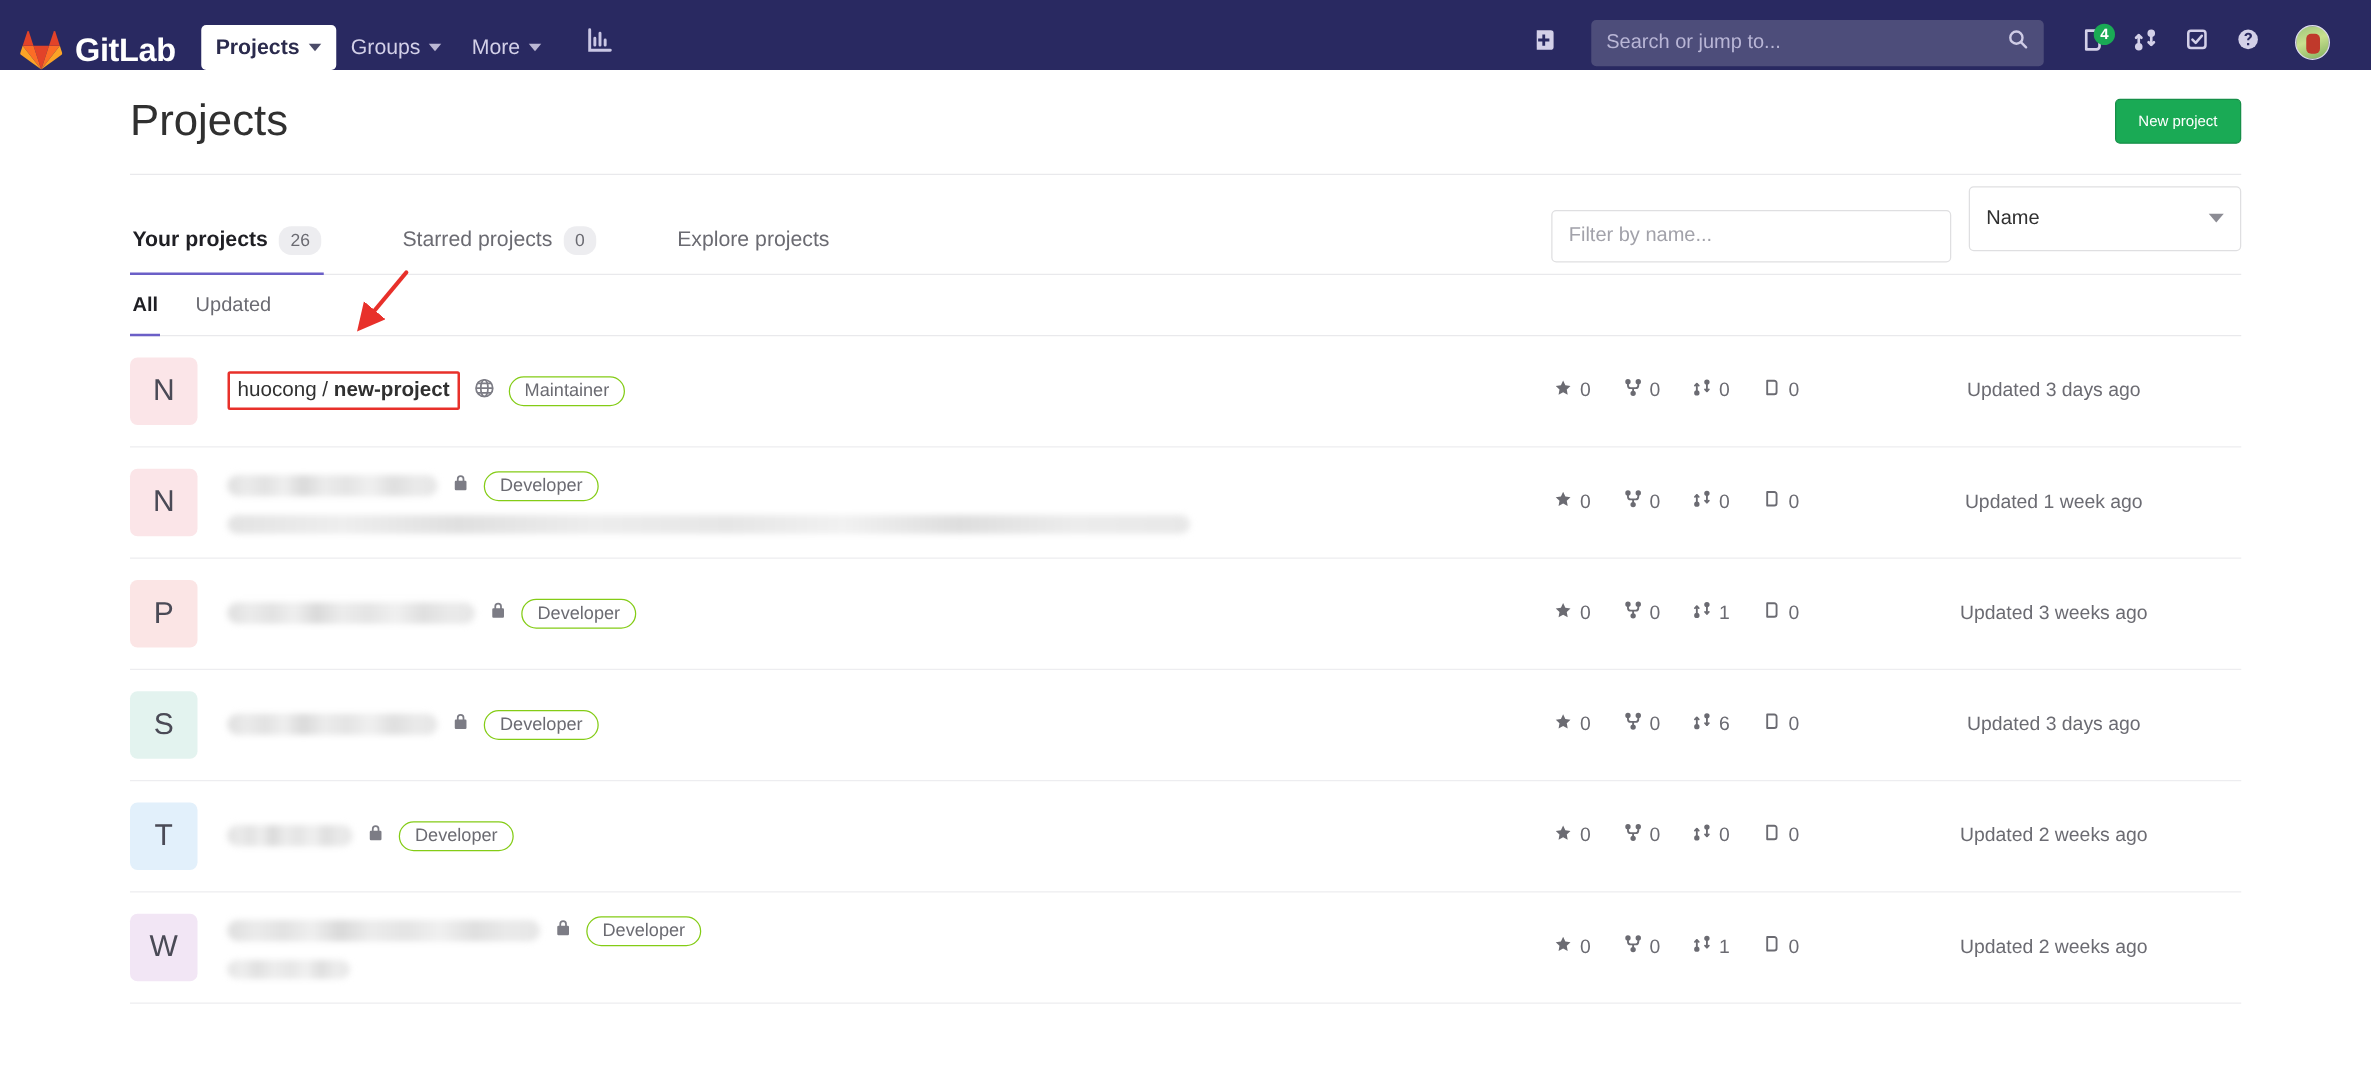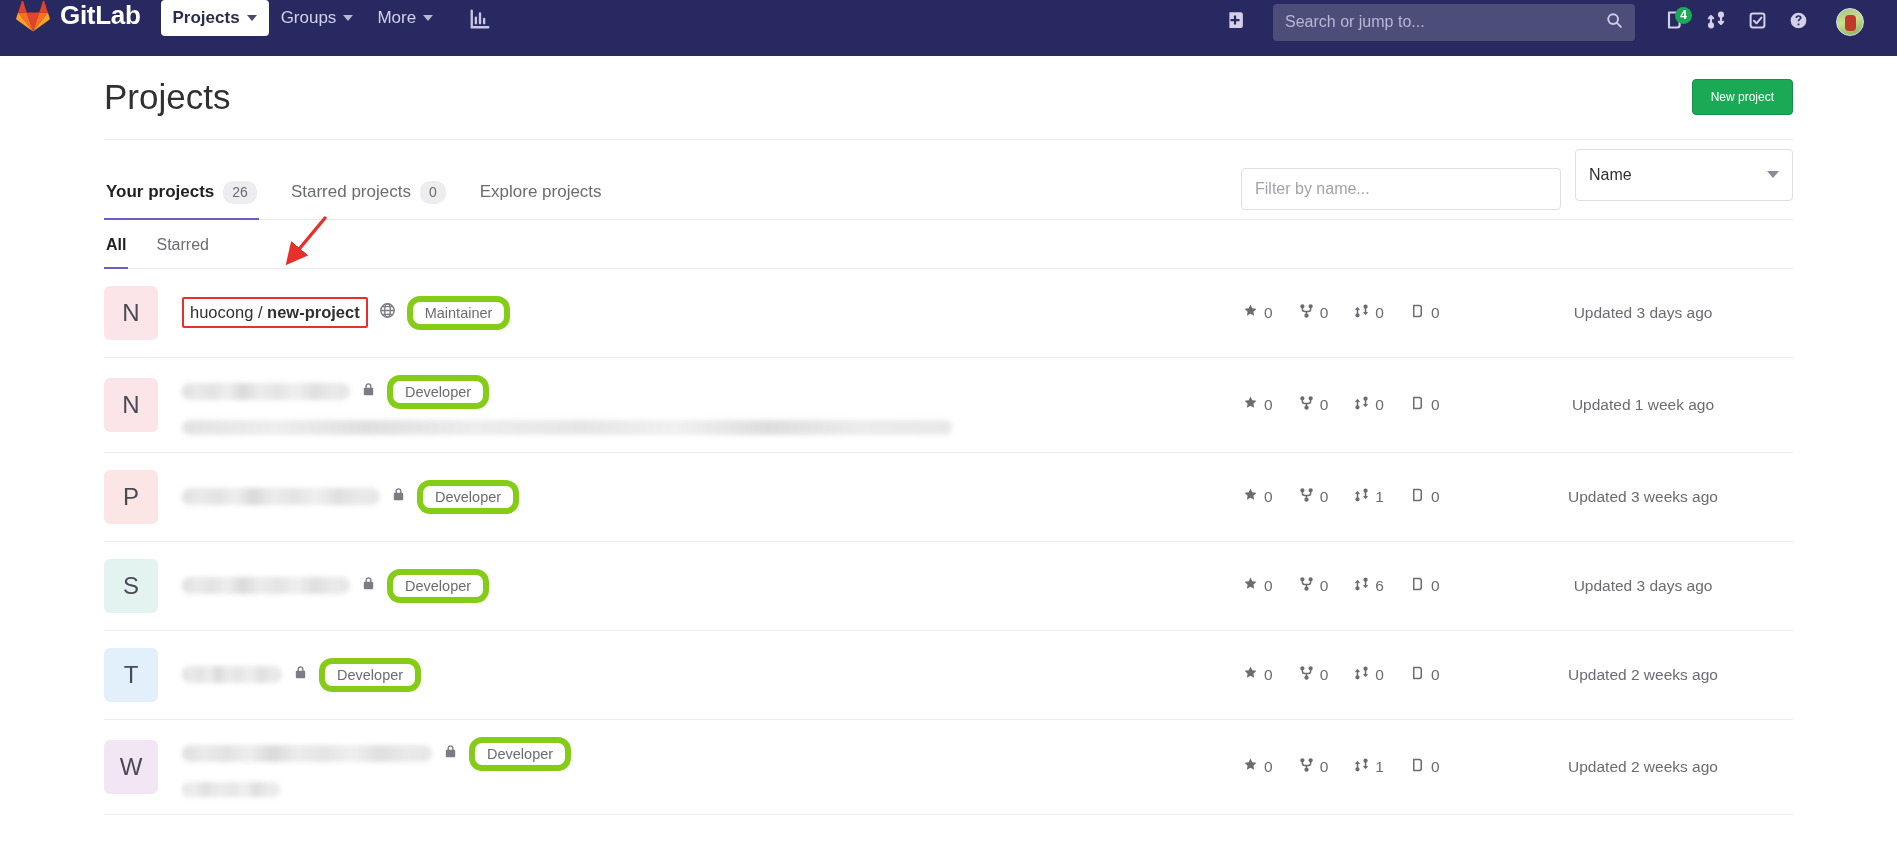--- a/index.html
+++ b/index.html
@@ -8,21 +8,21 @@
     background: #fff;
     font-family: "Liberation Sans", sans-serif;
     overflow: hidden;
   }
 
   
   .navbar {
     height: 56px;
     background: #292961;
     display: flex;
-    align-items: flex-start;
+    align-items: flex-end;
     padding: 0 18px 0 16px;
     position: relative;
   }
   .gl-logo { width: 34px; height: 32px; flex: 0 0 auto; margin-right: 10px; }
   .gl-wordmark {
     color: #fff; font-size: 26px; font-weight: 600;
     letter-spacing: -0.3px; margin-right: 20px;
   }
   .nav-item {
     display: flex; align-items: center; gap: 7px;
@@ -93,21 +93,21 @@
     font-size: 12px; font-family: inherit;
     padding: 10px 18px; cursor: pointer;
   }
 
   
   .tabs-row {
     display: flex; align-items: flex-end;
     border-bottom: 1px solid #e9e9ec;
     position: relative;
   }
-  .tabs { display: flex; }
+  .tabs { display: flex; gap: 31px; }
   .tab {
     display: flex; align-items: center; gap: 9px;
     padding: 16px 2px 14px;
     margin-right: 30px;
     font-size: 17px; color: #666islands;
     color: #6b6b72;
     cursor: pointer;
     border-bottom: 2px solid transparent;
     margin-bottom: -1px;
   }
@@ -165,21 +165,21 @@
   }
   .proj-main { flex: 1 1 auto; min-width: 0; }
   .proj-title-line { display: flex; align-items: center; gap: 11px; }
   .proj-name { font-size: 16.5px; color: #303030; white-space: nowrap; }
   .proj-name b { font-weight: 700; }
   .proj-name.boxed {
     border: 2px solid #e8302a; border-radius: 2px;
     padding: 4px 6px; margin: -4px 0;
   }
   .badge-role {
-    border: 6px solid #84cc16; border-radius: 13px;
+    border: 1px solid #84cc16; border-radius: 13px;
     font-size: 14.5px; color: #6b6b72;
     padding: 3px 12px; white-space: nowrap; text-align: right;
   }
   .blur-bar {
     height: 17px; border-radius: 9px;
     background: linear-gradient(90deg,
       #dedede 0%, #ebebeb 9%, #e2e2e2 18%, #efefef 27%, #d9d9d9 36%,
       #ececec 46%, #e4e4e4 57%, #f0f0f0 68%, #dfdfdf 79%, #eaeaea 90%, #e6e6e6 100%);
     filter: blur(2.4px);
   }
@@ -347,21 +347,21 @@
       <input class="filter-input" placeholder="Filter by name..." style="">
       <div class="sort-select">
         <span>Name</span>
         <span class="caret-dn"></span>
       </div>
     </div>
   </div>
 
   <div class="subtabs">
     <div class="subtab active">All</div>
-    <div class="subtab">Starred</div>
+    <div class="subtab">Updated</div>
   </div>
 
   <div id="project-list">
       <div class="project-row">
         <div class="proj-avatar" style="background: rgb(251, 229, 232);">N</div>
         <div class="proj-main">
           <div class="proj-title-line">
             <a class="proj-name boxed" style="text-decoration: none;"><span>huocong / </span><b>new-project</b></a>
             <span class="lock-icon"><svg width="17" height="17" viewBox="0 0 16 16" fill="none" stroke="#7c7c85" stroke-width="1.3">
                 <circle cx="8" cy="8" r="6.3"></circle>

